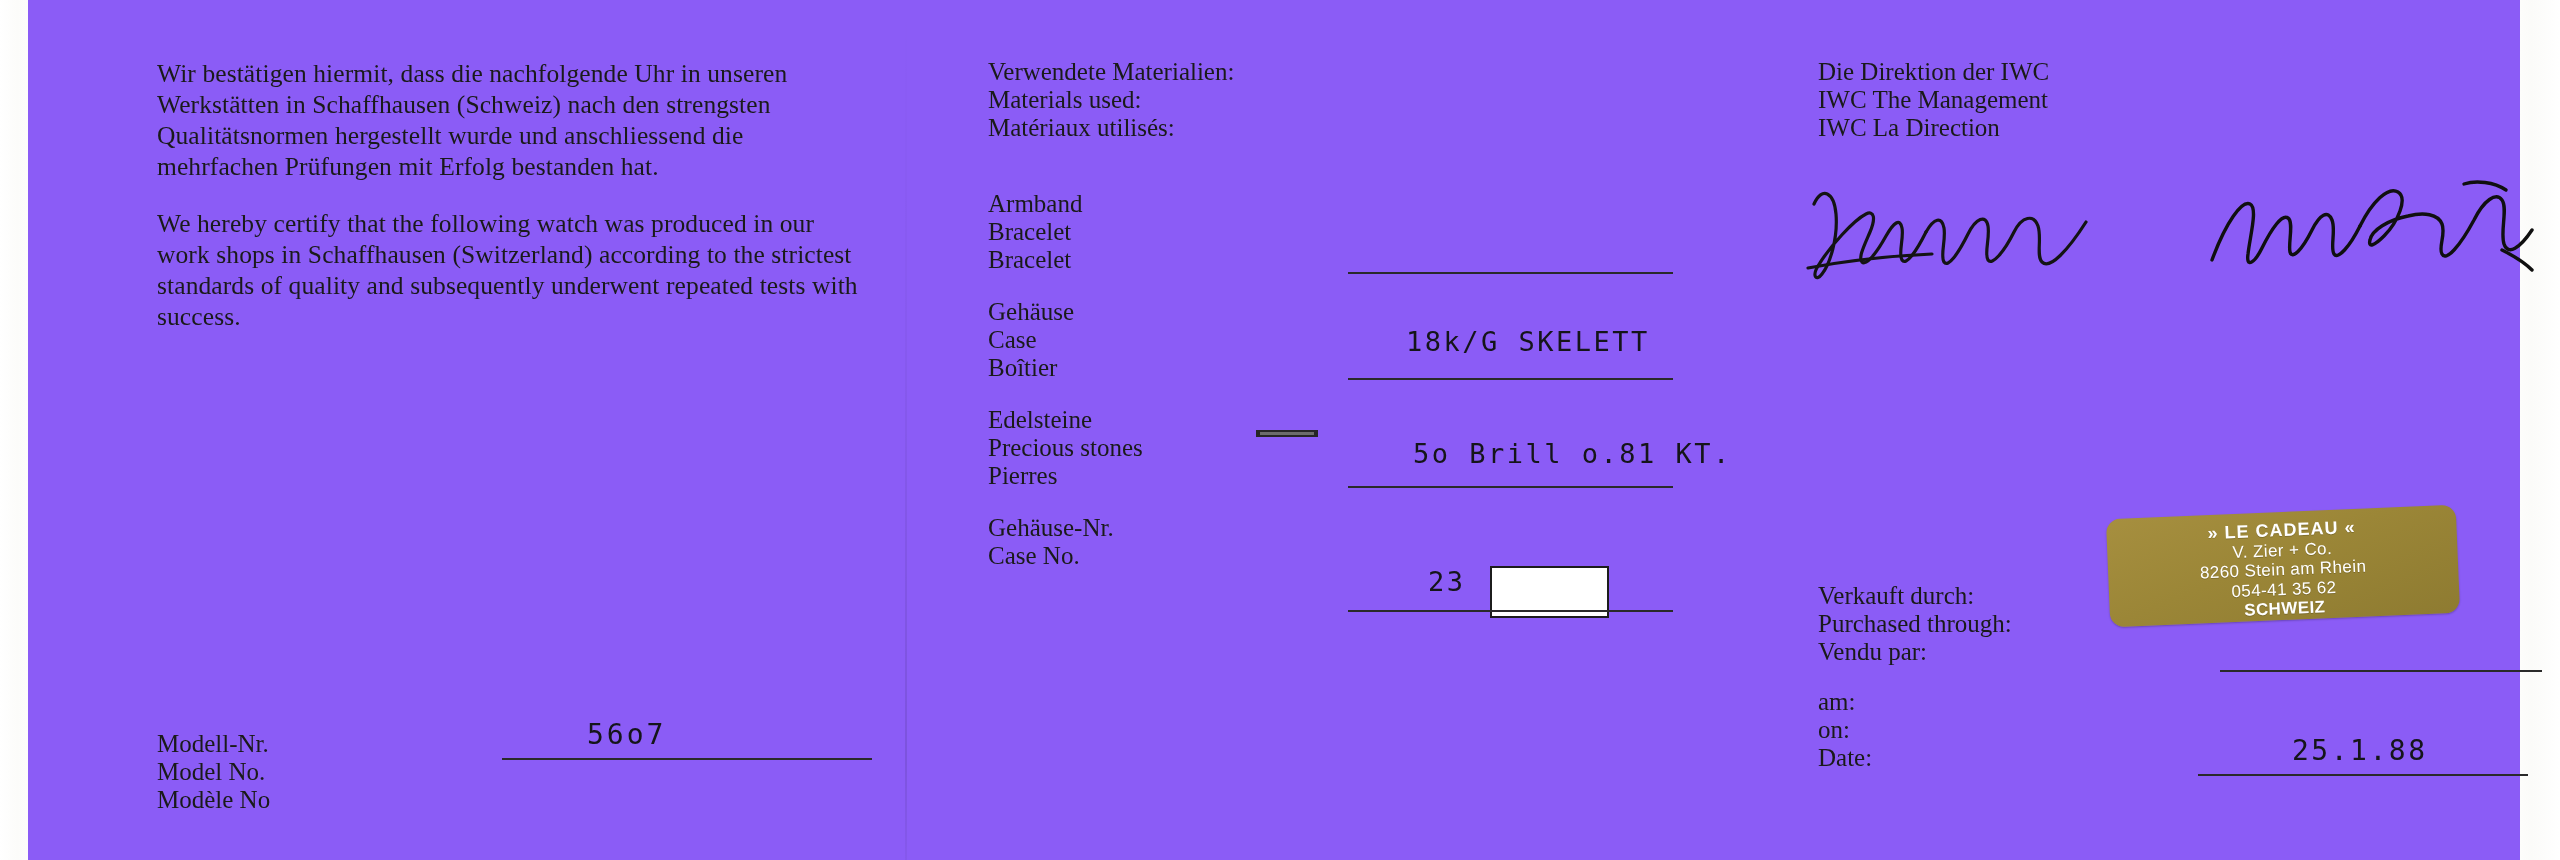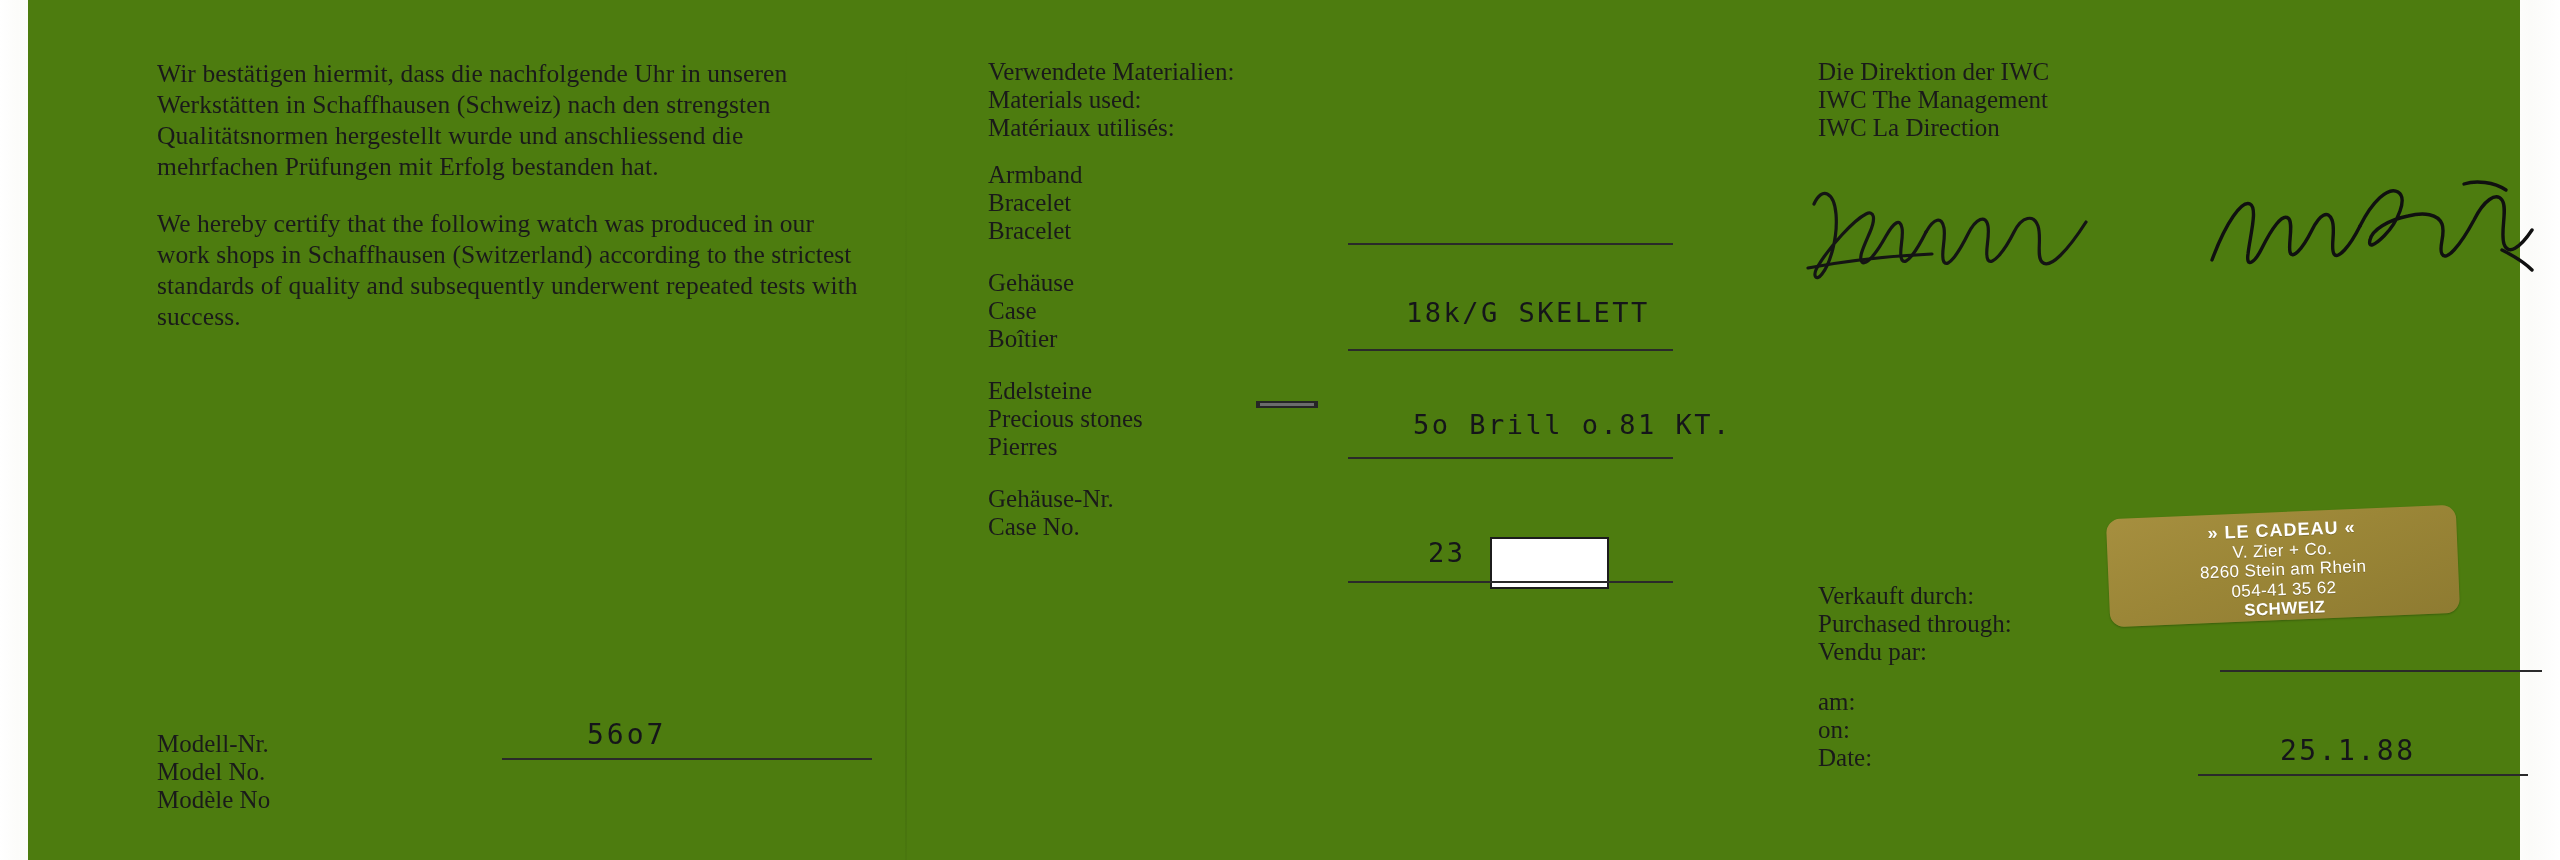--- a/index.html
+++ b/index.html
@@ -4,21 +4,21 @@
 <style>
   html, body {
     margin: 0;
     padding: 0;
     background: #ffffff;
   }
   #page {
     position: relative;
     width: 2560px;
     height: 860px;
-    background: #4d7c0f;
+    background: #8b5cf6;
     overflow: hidden;
     font-family: "Liberation Serif", serif;
     color: #1a1a1a;
   }
   
   .paper-edge-left {
     position: absolute;
     left: 0; top: 0;
     width: 28px; height: 860px;
     background: linear-gradient(to right, #ffffff 0%, #fcfcfa 60%, #fdfdfb 100%);
@@ -91,21 +91,21 @@
   
   .col-materials {
     position: absolute;
     left: 988px;
     top: 58px;
     width: 720px;
   }
   .mat-heading {
     font-size: 25px;
     line-height: 28px;
-    margin-bottom: 19px;
+    margin-bottom: 48px;
   }
   .mat-entry {
     position: relative;
     height: 108px;
   }
   .mat-labels {
     font-size: 25px;
     line-height: 28px;
   }
   .mat-line {
@@ -194,21 +194,21 @@
   }
   .date-line {
     position: absolute;
     left: 380px;
     top: 86px;
     width: 330px;
     border-bottom: 2px solid #2a2a2a;
   }
   .date-value {
     position: absolute;
-    left: 462px;
+    left: 474px;
     top: 46px;
     font-family: "DejaVu Sans Mono", monospace;
     font-size: 28px;
     letter-spacing: 2.5px;
     color: #15151a;
   }
 
   
   .dealer-stamp {
     position: absolute;

